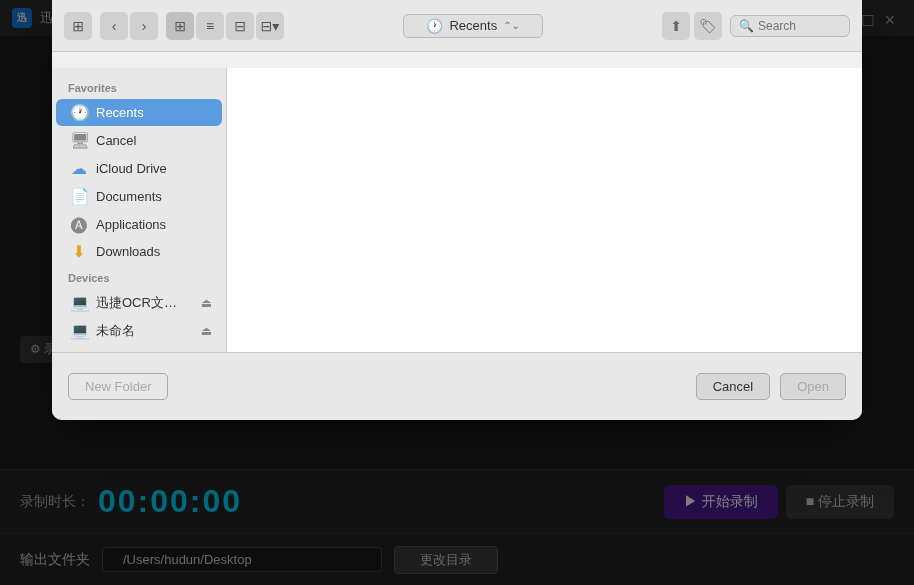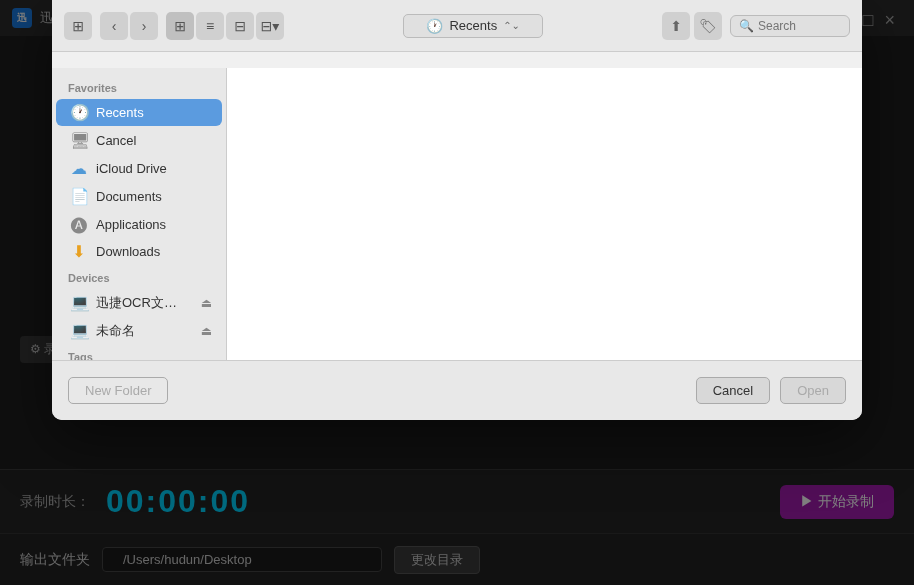--- a/index.html
+++ b/index.html
@@ -144,40 +144,40 @@
       border-radius: 50%;
       border: 2px solid #666;
     }
 
     .bottom-bar {
       height: 64px;
       background: #252525;
       display: flex;
       align-items: center;
       padding: 0 20px;
-      gap: 16px;
+      gap: 8px;
       border-top: 1px solid #3a3a3a;
     }
 
     .recording-label {
       color: #aaa;
       font-size: 14px;
     }
 
     .timer-display {
       color: #00d4ff;
       font-size: 32px;
       font-weight: bold;
       letter-spacing: 2px;
       font-variant-numeric: tabular-nums;
     }
 
     .btn-start {
       margin-left: auto;
-      background: #a21caf;
+      background: #4c1d95;
       color: white;
       border: none;
       border-radius: 6px;
       padding: 8px 20px;
       font-size: 14px;
       cursor: pointer;
       display: flex;
       align-items: center;
       gap: 6px;
     }
@@ -217,21 +217,21 @@
       color: #ccc;
       padding: 4px 20px;
       font-size: 13px;
     }
 
     .btn-change-dir {
       background: #3a3a3a;
       color: #ccc;
       border: 1px solid #555;
       border-radius: 4px;
-      padding: 4px 16px;
+      padding: 4px 25px;
       font-size: 13px;
       cursor: pointer;
     }
 
     .btn-open-dir {
       background: #3a3a3a;
       color: #ccc;
       border: 1px solid #555;
       border-radius: 4px;
       padding: 4px 12px;
@@ -470,21 +470,21 @@
 
     
     .picker-main {
       flex: 1;
       background: white;
       overflow: auto;
     }
 
     
     .picker-footer {
-      height: 60px;
+      height: 68px;
       background: #e8e8e8;
       border-top: 1px solid #ccc;
       display: flex;
       align-items: center;
       padding: 0 16px;
       gap: 10px;
     }
 
     .footer-btn {
       padding: 5px 16px;
@@ -562,20 +562,21 @@
         </div>
       </div>
 
       <button class="settings-btn">⚙ 录屏设置...</button>
     </div>
 
     <div class="bottom-bar">
       <span class="recording-label">录制时长：</span>
       <span class="timer-display">00:00:00</span>
       <button class="btn-start">▶ 开始录制</button>
+      <button class="btn-stop">■ 停止录制</button>
     </div>
 
     <div class="bottom-bar2">
       <span class="output-label">输出文件夹</span>
       <input class="path-input" type="text" value="/Users/hudun/Desktop" style="">
       <button class="btn-change-dir">更改目录</button>
     </div>
   </div>
 </div>
 

